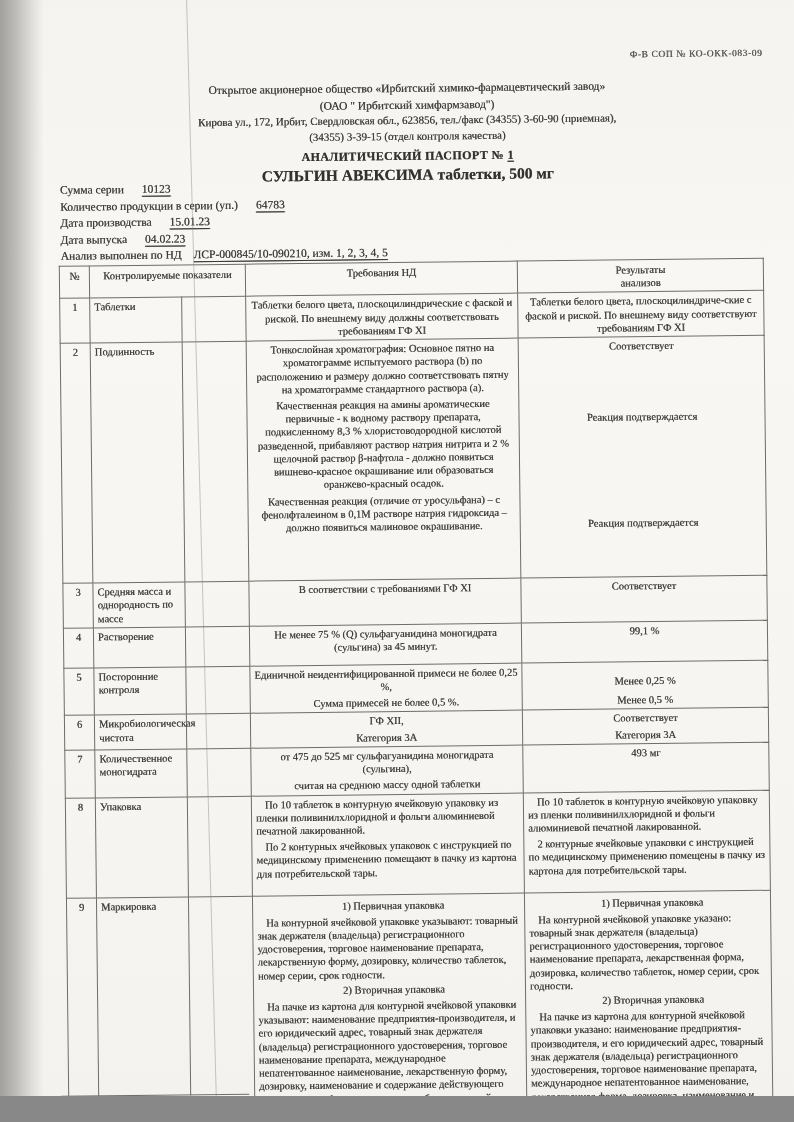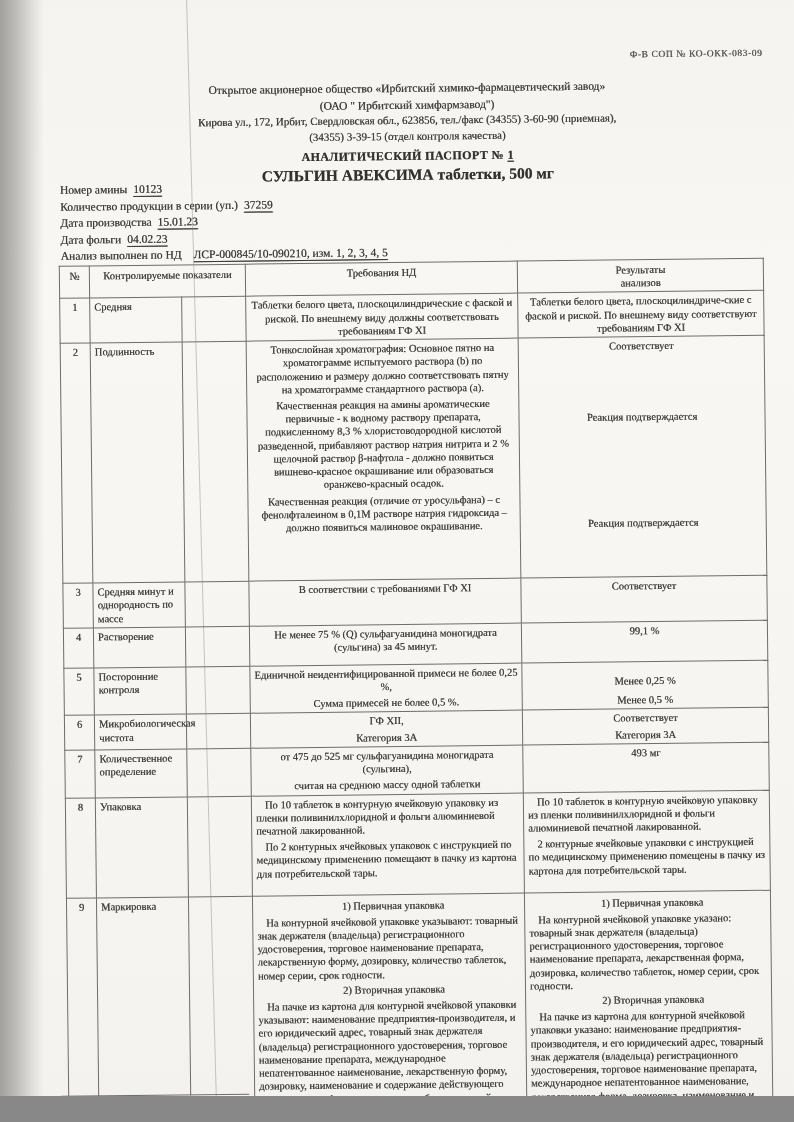--- a/index.html
+++ b/index.html
@@ -32,21 +32,21 @@
   }
   .org-block{position:absolute;top:80px;left:40px;right:10px;text-align:center;font-size:11.5px;line-height:1.45;color:#3d3b37;}
   .org-block .l1{font-size:11.5px;}
   .org-block .l2{font-size:11.5px;}
   .org-block .l3,.org-block .l4{font-size:11px;}
   .title-block{position:absolute;top:149px;left:40px;right:10px;text-align:center;color:#33312d;}
   .title-block .t1{font-size:12px;font-weight:700;letter-spacing:.4px;}
   .title-block .t1 .num{text-decoration:underline;text-underline-offset:2px;}
   .title-block .t2{font-size:15.5px;font-weight:700;margin-top:2px;}
   .fields{position:absolute;left:64px;top:178px;font-size:11.5px;line-height:16.5px;color:#3d3b37;}
-  .field-value{text-decoration:underline;text-underline-offset:2.5px;margin-left:6px;}
+  .field-value{text-decoration:underline;text-underline-offset:2.5px;margin-left:18px;}
   .fields .frow:last-child .field-value{margin-left:12px;}
   table.analysis{
     position:absolute;left:62px;top:262px;width:704px;
     border-collapse:collapse;table-layout:fixed;
     font-size:10.5px;line-height:1.26;color:#3d3b37;
   }
   table.analysis th,table.analysis td{
     border:1px solid #6f6d66;
     vertical-align:top;
     padding:2px 4px;
@@ -96,24 +96,24 @@
       <div class="l3">Кирова ул., 172, Ирбит, Свердловская обл., 623856, тел./факс (34355) 3-60-90 (приемная),</div>
       <div class="l4">(34355) 3-39-15 (отдел контроля качества)</div>
     </div>
 
     <div class="title-block">
       <div class="t1"><span>АНАЛИТИЧЕСКИЙ ПАСПОРТ № </span><span class="num">1</span></div>
       <div class="t2">СУЛЬГИН АВЕКСИМА таблетки, 500 мг</div>
     </div>
 
     <div class="fields">
-      <div class="frow"><span>Номер амины</span><span class="field-value">10123</span></div>
-      <div class="frow"><span>Количество продукции в серии (уп.)</span><span class="field-value">37259</span></div>
+      <div class="frow"><span>Сумма серии</span><span class="field-value">10123</span></div>
+      <div class="frow"><span>Количество продукции в серии (уп.)</span><span class="field-value">64783</span></div>
       <div class="frow"><span>Дата производства</span><span class="field-value">15.01.23</span></div>
-      <div class="frow"><span>Дата фольги</span><span class="field-value">04.02.23</span></div>
+      <div class="frow"><span>Дата выпуска</span><span class="field-value">04.02.23</span></div>
       <div class="frow"><span>Анализ выполнен по НД</span><span class="field-value">ЛСР-000845/10-090210,  изм. 1, 2, 3, 4, 5</span></div>
     </div>
 
     <table class="analysis">
       <colgroup>
         <col style="width:30px">
           <col style="width:92px">
           <col style="width:64px">
           <col style="width:272px">
           <col style="width:246px">
@@ -123,21 +123,21 @@
           <th>№</th>
           <th colspan="2">Контролируемые показатели</th>
           <th>Требования НД</th>
           <th>Результаты
 анализов</th>
         </tr>
       </thead>
       <tbody id="analysis-tbody">
           <tr class="a-center">
             <td class="col-num">1</td>
-            <td class="col-indicator">Средняя</td>
+            <td class="col-indicator">Таблетки</td>
             <td class="col-spacer"></td>
             <td class="col-req">
               <div class="para">Таблетки белого цвета, плоскоцилиндрические с фаской и риской.  По внешнему виду должны соответствовать требованиям ГФ XI</div>
             </td>
             <td class="col-res">
               <div class="para">Таблетки белого цвета, плоскоцилиндриче-ские с фаской и риской. По внешнему виду соответствуют требованиям ГФ XI</div>
             </td>
           </tr>
           <tr class="a-center">
             <td class="col-num">2</td>
@@ -149,21 +149,21 @@
               <div class="para">Качественная реакция (отличие от уросульфана) – с фенолфталеином в 0,1М растворе натрия гидроксида –должно появиться  малиновое окрашивание.</div>
             </td>
             <td class="col-res">
               <div class="para">Соответствует</div>
               <div class="para">Реакция подтверждается</div>
               <div class="para">Реакция подтверждается</div>
             </td>
           </tr>
           <tr class="a-center">
             <td class="col-num">3</td>
-            <td class="col-indicator">Средняя минут и однородность по массе</td>
+            <td class="col-indicator">Средняя масса и однородность по массе</td>
             <td class="col-spacer"></td>
             <td class="col-req">
               <div class="para">В соответствии с требованиями ГФ  XI</div>
             </td>
             <td class="col-res">
               <div class="para">Соответствует</div>
             </td>
           </tr>
           <tr class="a-center">
             <td class="col-num">4</td>
@@ -197,21 +197,21 @@
               <div class="para">ГФ XII,</div>
               <div class="para">Категория 3А</div>
             </td>
             <td class="col-res">
               <div class="para">Соответствует</div>
               <div class="para">Категория 3А</div>
             </td>
           </tr>
           <tr class="a-center">
             <td class="col-num">7</td>
-            <td class="col-indicator">Количественное определение</td>
+            <td class="col-indicator">Количественное моногидрата</td>
             <td class="col-spacer"></td>
             <td class="col-req">
               <div class="para">от 475 до 525 мг сульфагуанидина моногидрата (сульгина),</div>
               <div class="para">считая на среднюю массу одной таблетки</div>
             </td>
             <td class="col-res">
               <div class="para">493 мг</div>
             </td>
           </tr>
           <tr class="a-left">

